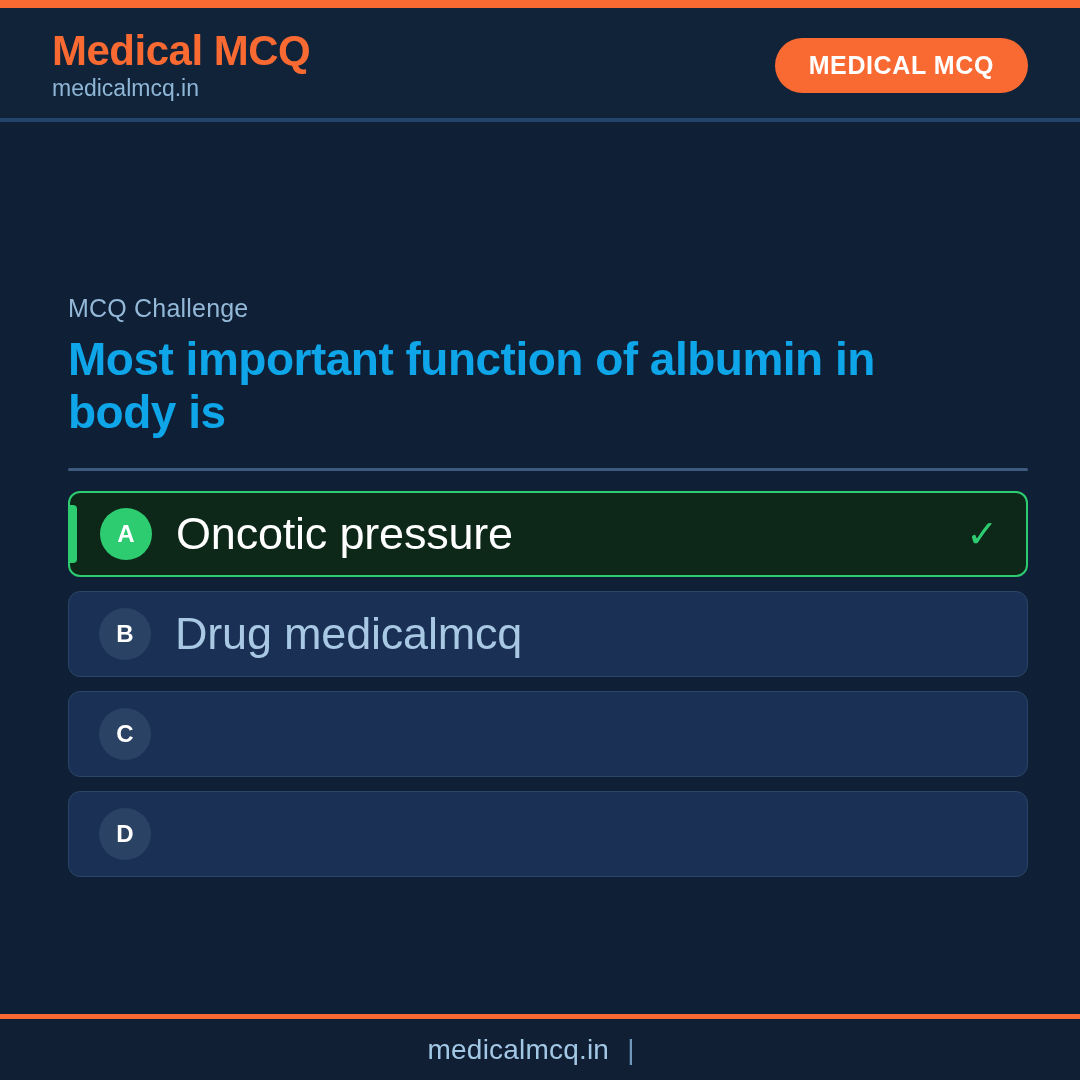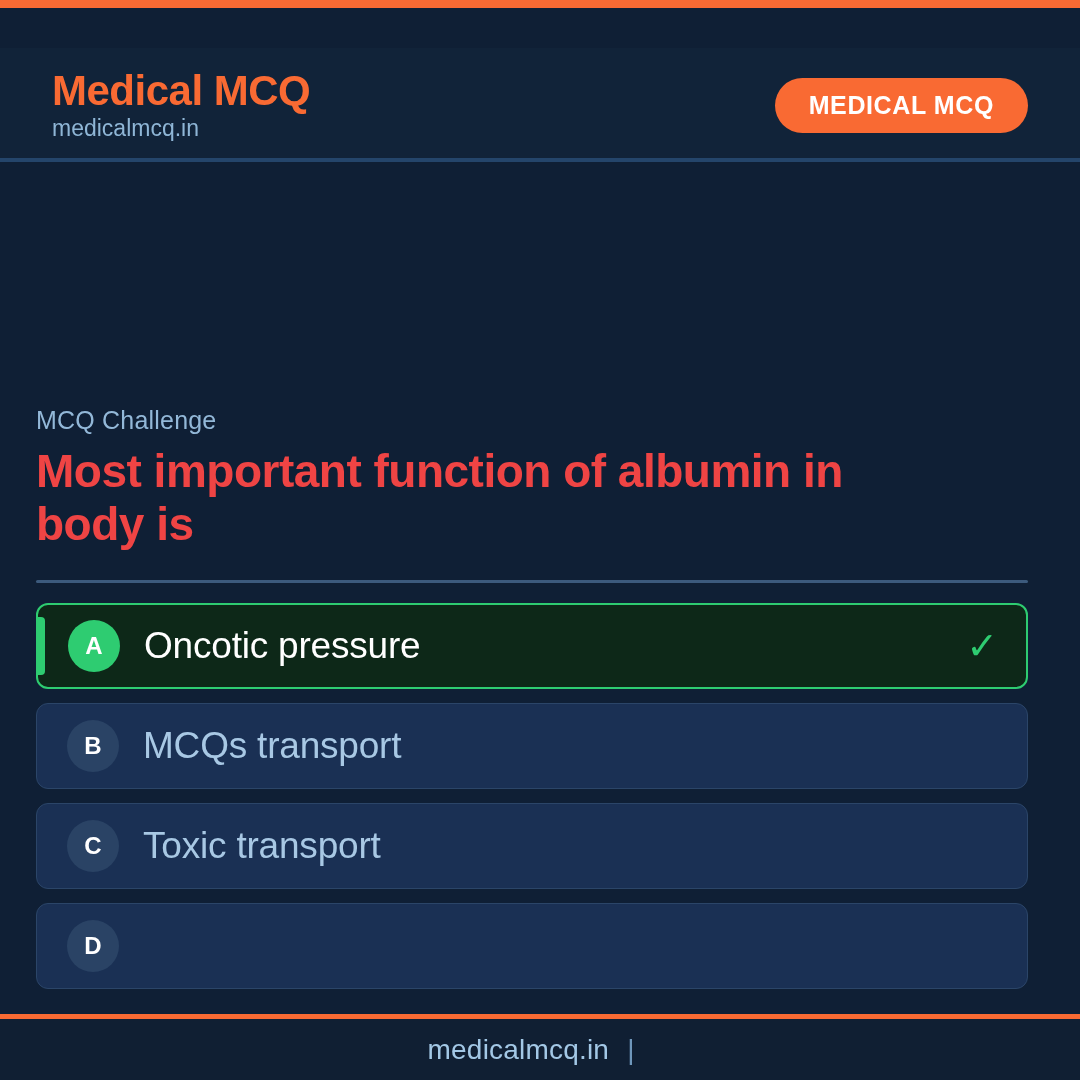--- a/index.html
+++ b/index.html
@@ -8,21 +8,21 @@
     width:1080px; height:1080px;
     background:#0f1f35;
     font-family:"Liberation Sans", sans-serif;
     overflow:hidden;
   }
 
   .page {
     position:relative;
     width:1080px; height:1080px;
     background:#0f1f35;
-    display:flex; flex-direction:column;gap:40px;
+    display:flex; flex-direction:column;
   }
 
   
   .top-accent {
     height:8px; width:100%;
     background:#f96a33;
     flex:0 0 auto;
   }
 
   
@@ -73,36 +73,35 @@
 
   
   .body {
     flex:1 1 auto;
     position:relative;
     padding:0 52px;
   }
 
   .qwrap {
     position:absolute;
-    left:36px; right:52px;
+    left:68px; right:52px;
     top:172px;
-    margin-top:32px;
   }
 
   .kicker {
     font-size:25px;
     color:#93b8d8;
     margin-bottom:10px;
     letter-spacing:0.2px;
   }
 
   .question {
     font-size:46px;
     font-weight:bold;
-    color:#ef4444;
+    color:#0ea5e9;
     line-height:1.16;
     letter-spacing:-0.5px;
     max-width:840px;
   }
 
   .divider {
     margin-top:28px;
     height:3px;
     background:#3c5a7d;
     border-radius:2px;
@@ -139,21 +138,21 @@
     color:#ffffff;
     font-size:24px;
     font-weight:bold;
     display:flex;
     align-items:center;
     justify-content:center;
   }
 
   .option-text {
     margin-left:24px;
-    font-size:37px;
+    font-size:45px;
     color:#a8c8e4;
     letter-spacing:-0.2px;
   }
 
   .tick {
     margin-left:auto;
     font-size:38px;
     color:#2ecc71;
     line-height:1;
     display:none;
@@ -227,25 +226,24 @@
 
       <div class="options" id="options-list">
           <div class="option correct">
             <div class="accent-bar"></div>
             <div class="badge-circle">A</div>
             <div class="option-text">Oncotic pressure</div>
             <div class="tick">✓</div>
           </div>
           <div class="option">
             <div class="badge-circle">B</div>
-            <div class="option-text">MCQs transport</div>
+            <div class="option-text">Drug medicalmcq</div>
           </div>
           <div class="option">
             <div class="badge-circle">C</div>
-            <div class="option-text">Toxic transport</div>
           </div>
           <div class="option">
             <div class="badge-circle">D</div>
           </div>
         </div>
     </div>
   </div>
 
   <div class="footer">
     <span class="footer-text">medicalmcq.in</span>

